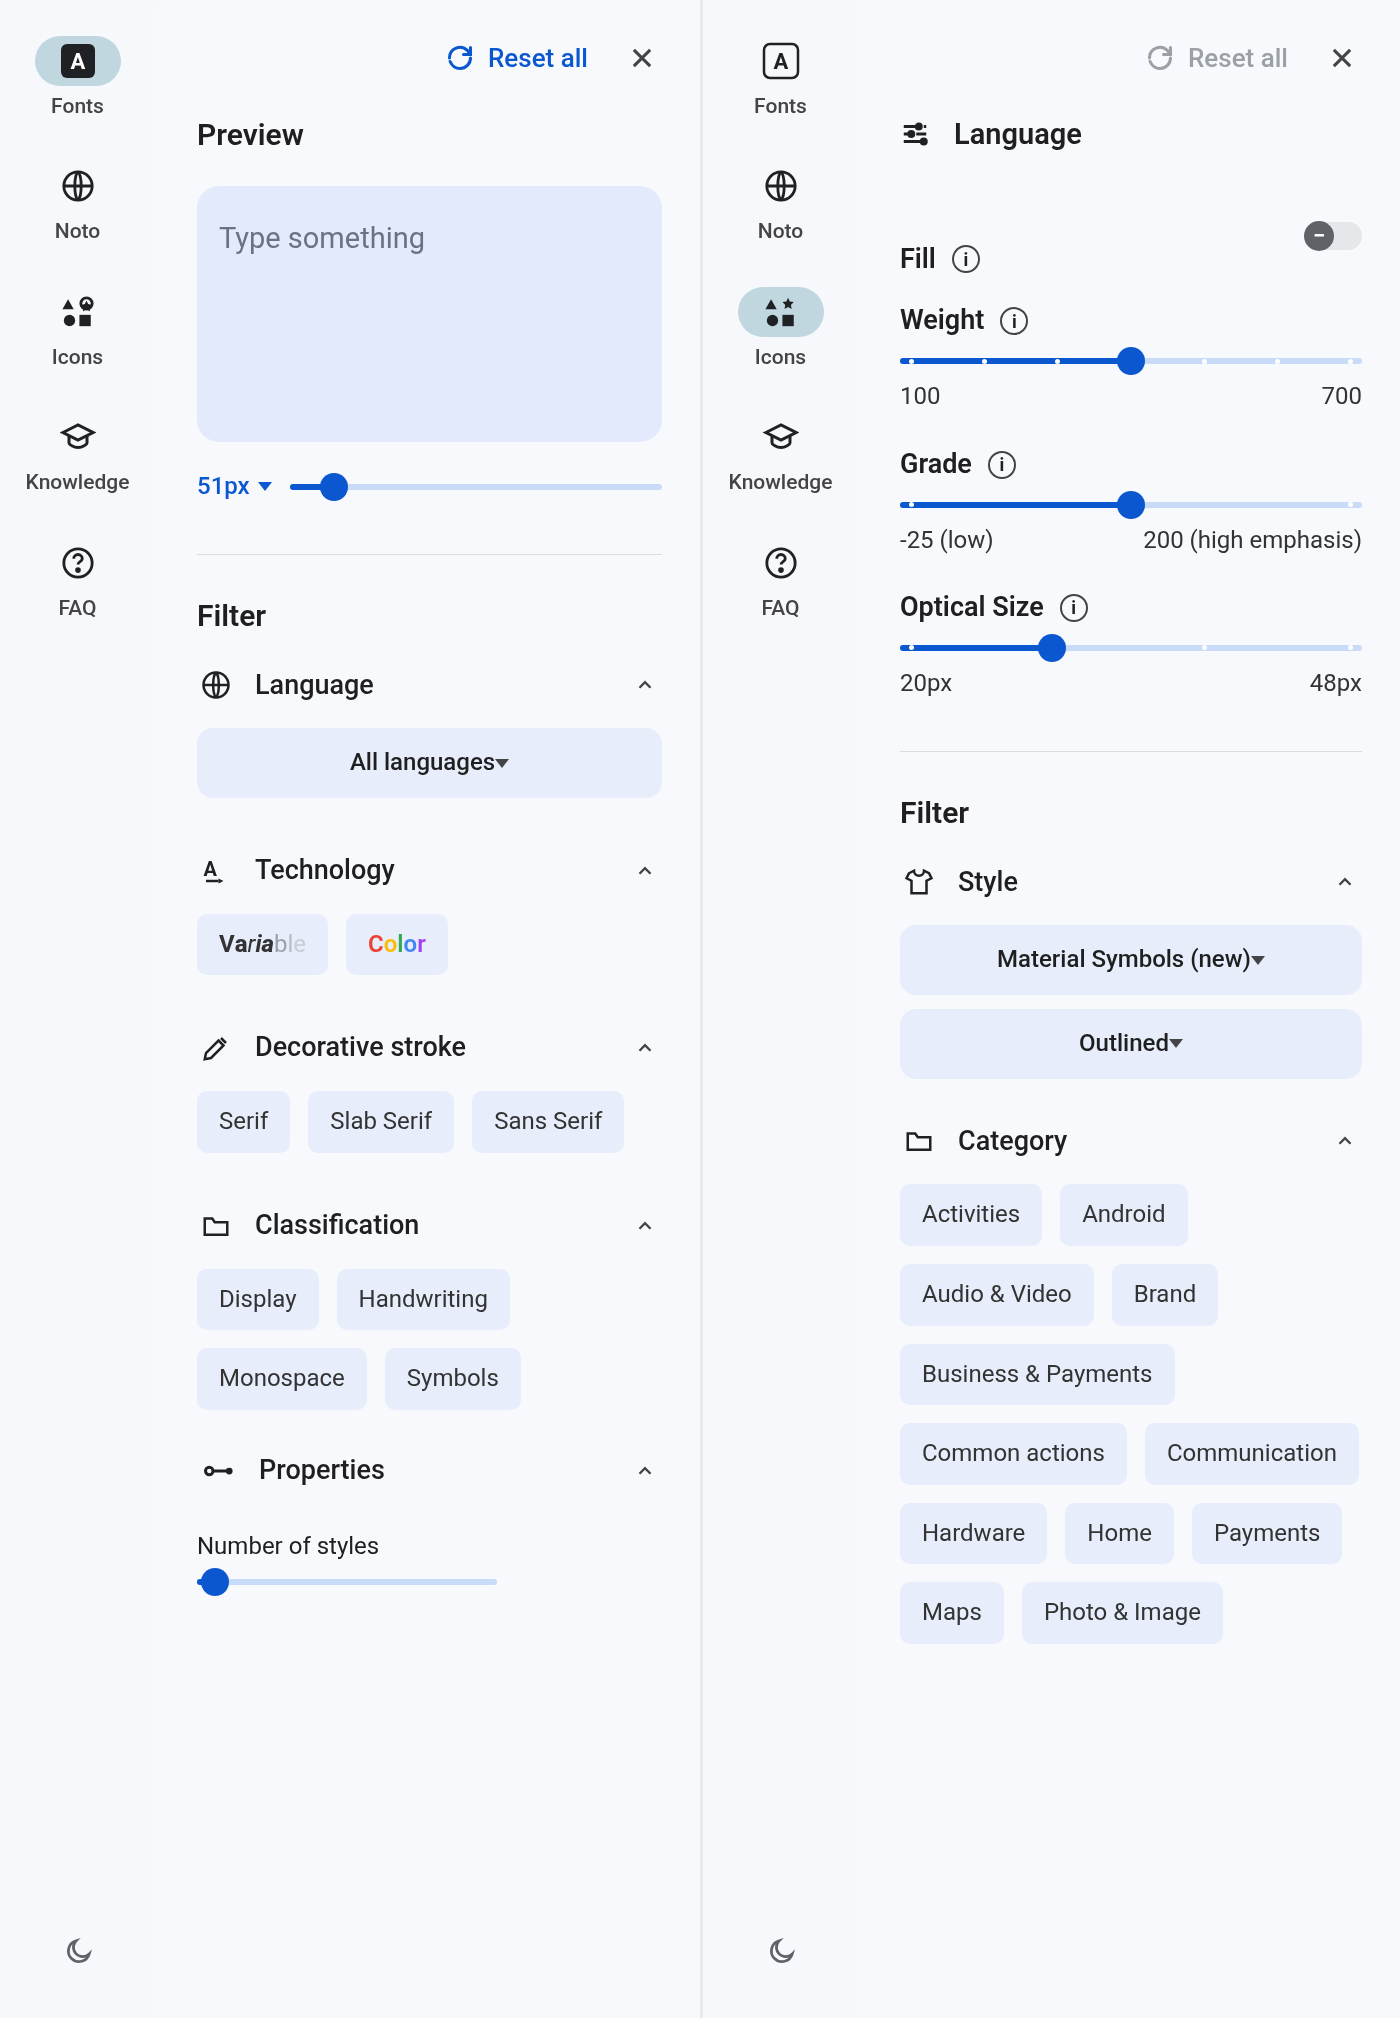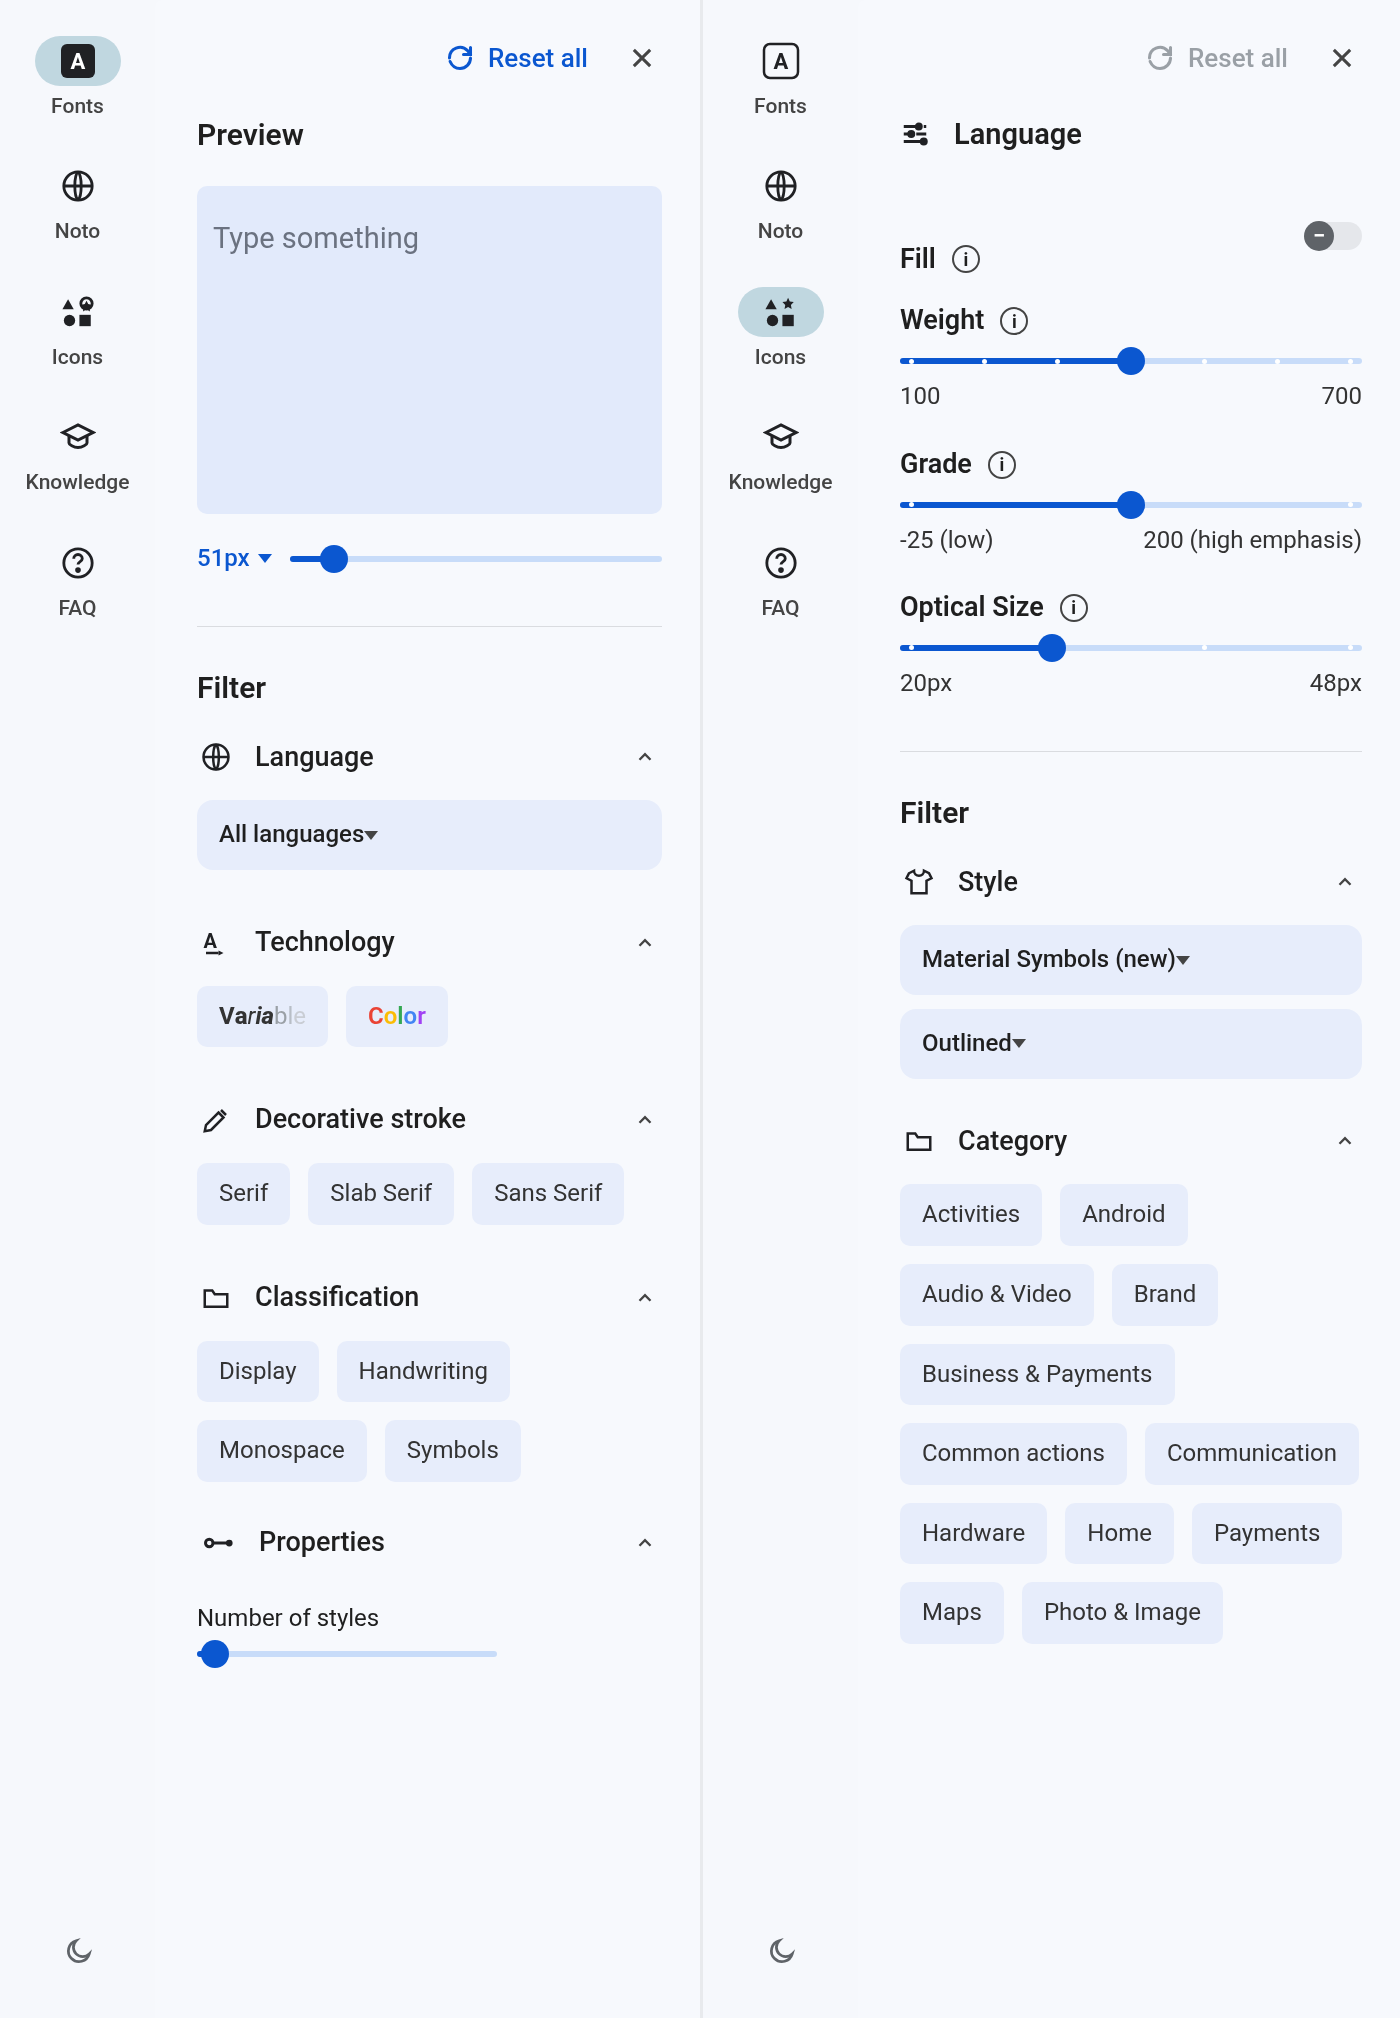--- a/index.html
+++ b/index.html
@@ -33,35 +33,35 @@
 
 
 .panel{position:absolute;top:0;left:155px;right:0;bottom:0;background:var(--panel);padding:38px 38px 40px 42px;overflow:hidden;border-top-left-radius:8px;}
 .topbar{display:flex;align-items:center;justify-content:flex-end;gap:34px;margin-bottom:36px;}
 .reset{display:flex;align-items:center;gap:14px;font-weight:500;font-size:26px;}
 .reset.blue{color:var(--blue-dark);} .reset.blue svg{stroke:var(--blue-dark);}
 .reset.muted{color:#9aa0a6;} .reset.muted svg{stroke:#9aa0a6;}
 .icon-btn{width:40px;height:40px;display:flex;align-items:center;justify-content:center;cursor:pointer;color:#444;}
 
 h2.section{font-size:30px;font-weight:600;margin:0 0 30px 0;}
-.preview-box{background:var(--pill);border-radius:10px;padding:32px 16px;height:328px;}
+.preview-box{background:var(--pill);border-radius:22px;padding:32px 22px;height:256px;}
 .preview-box .ph{font-size:29px;color:#6b7280;}
 .size-row{display:flex;align-items:center;gap:18px;margin-top:28px;}
 .size-label{color:var(--blue-dark);font-weight:500;font-size:24px;display:flex;align-items:center;gap:8px;}
 .tri-down{width:0;height:0;border-left:7px solid transparent;border-right:7px solid transparent;border-top:9px solid var(--blue-dark);}
 .track{flex:1;height:6px;background:#c8dcf9;border-radius:6px;position:relative;}
 .track .fill{position:absolute;left:0;top:0;bottom:0;background:var(--blue-dark);border-radius:6px;}
 .track .knob{width:28px;height:28px;background:var(--blue-dark);border-radius:50%;position:absolute;top:50%;transform:translate(-50%,-50%);}
 .sep{height:1px;background:var(--line);margin:50px 0 40px 0;}
 
 .filter-head{display:flex;align-items:center;justify-content:space-between;margin:30px 0 24px 0;padding:0 4px;}
 .filter-head .ttl{display:flex;align-items:center;gap:24px;font-size:27px;font-weight:500;}
 .chev{width:26px;display:flex;justify-content:center;color:#444;}
 
-.select{background:var(--chip);border-radius:16px;padding:18px 22px;display:flex;align-items:center;justify-content:flex-start;font-size:24px;font-weight:500;margin-bottom:14px;}
+.select{background:var(--chip);border-radius:16px;padding:18px 22px;display:flex;align-items:center;justify-content:center;font-size:24px;font-weight:500;margin-bottom:14px;}
 .chips{display:flex;flex-wrap:wrap;gap:18px;margin-top:6px;}
 .chip{background:var(--chip);border-radius:10px;padding:14px 22px;font-size:24px;color:var(--chip-text);cursor:pointer;}
 .chip-var span:nth-child(1){font-weight:700}
 .chip-var span:nth-child(2){font-weight:800}
 .chip-var span:nth-child(3){font-style:italic}
 .chip-var span:nth-child(4){font-style:italic;font-weight:700}
 .chip-var span:nth-child(5){font-style:italic;font-weight:800}
 .chip-var span:nth-child(6){color:#9aa0a6}
 .chip-var span:nth-child(7){color:#b8bec6}
 .chip-var span:nth-child(8){color:#c9cdd4}

